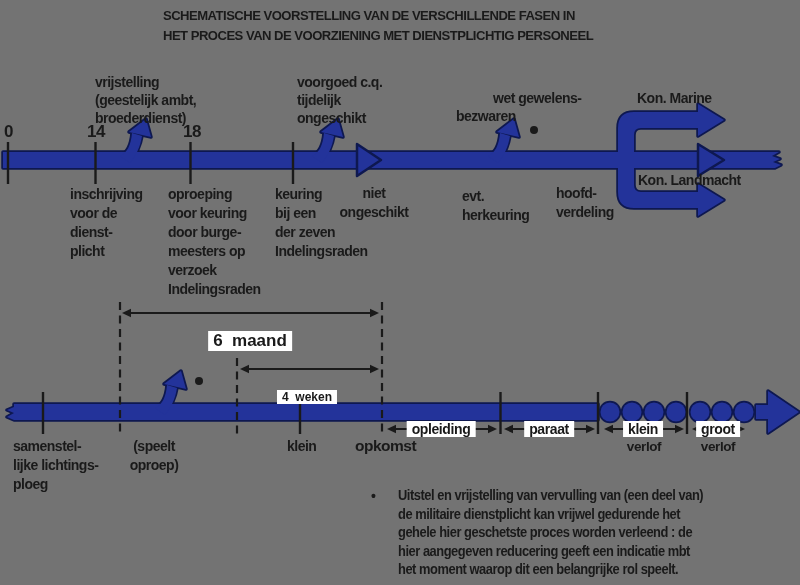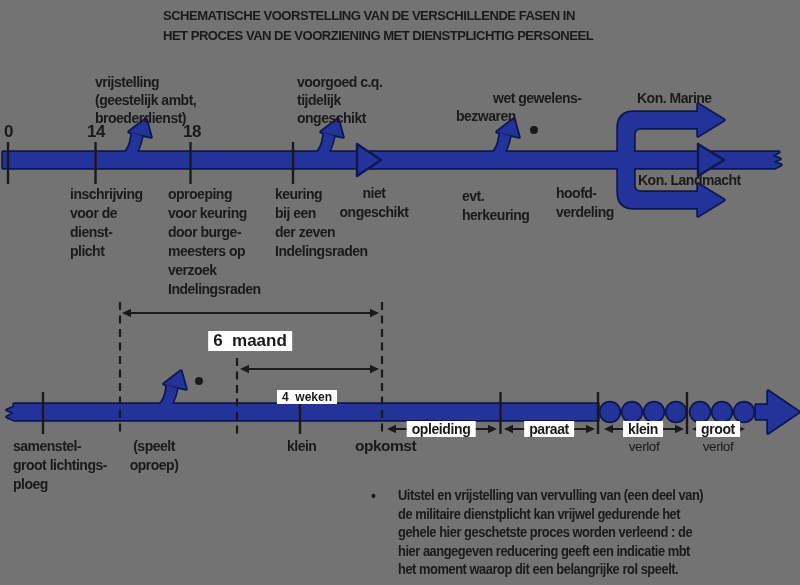--- a/index.html
+++ b/index.html
@@ -10,21 +10,21 @@
        letter-spacing:-0.5px;white-space:nowrap;color:#1a1a1a;}
   .lh18{line-height:18px;}
   .ctr{transform:translateX(-50%);text-align:center;}
   .num{font-size:17px;}
   .title{position:absolute;left:163px;top:6px;font-weight:bold;font-size:13.5px;
          line-height:20px;letter-spacing:-0.55px;white-space:nowrap;
          transform:scaleX(0.97);transform-origin:left top;}
   .dimlbl{position:absolute;transform:translate(-50%,-50%);background:#ffffff;
           padding:0 5px;font-weight:bold;white-space:pre;color:#1a1a1a;}
   .d17{font-size:17px;margin-top:28px;} .d16{font-size:12px;margin-top:28px;} .d13{font-size:14px;letter-spacing:-0.4px;}
-  .verlof{position:absolute;transform:translateX(-50%);font-weight:normal;font-size:13.5px;
+  .verlof{position:absolute;transform:translateX(-50%);font-weight:bold;font-size:13.5px;
           letter-spacing:-0.4px;white-space:nowrap;}
   .opkomst{font-size:15.5px;}
   .footnote{position:absolute;left:398px;top:486px;font-weight:bold;font-size:14px;
             line-height:18.6px;letter-spacing:-0.5px;white-space:nowrap;
             transform:scaleX(0.92);transform-origin:left top;}
   .bullet{position:absolute;left:371px;top:488px;font-weight:bold;font-size:14px;}
 </style>
 </head>
 <body>
 
@@ -177,21 +177,21 @@
     <div>hoofd-</div>
     <div>verdeling</div>
   </div>
   <div class="lbl" style="left:638px;top:171px">Kon. Landmacht</div>
 
   <div class="dimlbl d17" style="left:250px;top:313px">6  maand</div>
   <div class="dimlbl d16" style="left:307px;top:369px">4  weken</div>
 
   <div class="lbl" style="left:13px;top:437px">
     <div>samenstel-</div>
-    <div>groot lichtings-</div>
+    <div>lijke lichtings-</div>
     <div>ploeg</div>
   </div>
   <div class="lbl ctr" style="left:154px;top:437px">
     <div>(speelt</div>
     <div>oproep)</div>
   </div>
   <div class="lbl" style="left:287px;top:437px">klein</div>
   <div class="lbl opkomst" style="left:355px;top:436px">opkomst</div>
 
   <div class="dimlbl d13" style="left:441px;top:429px">opleiding</div>

